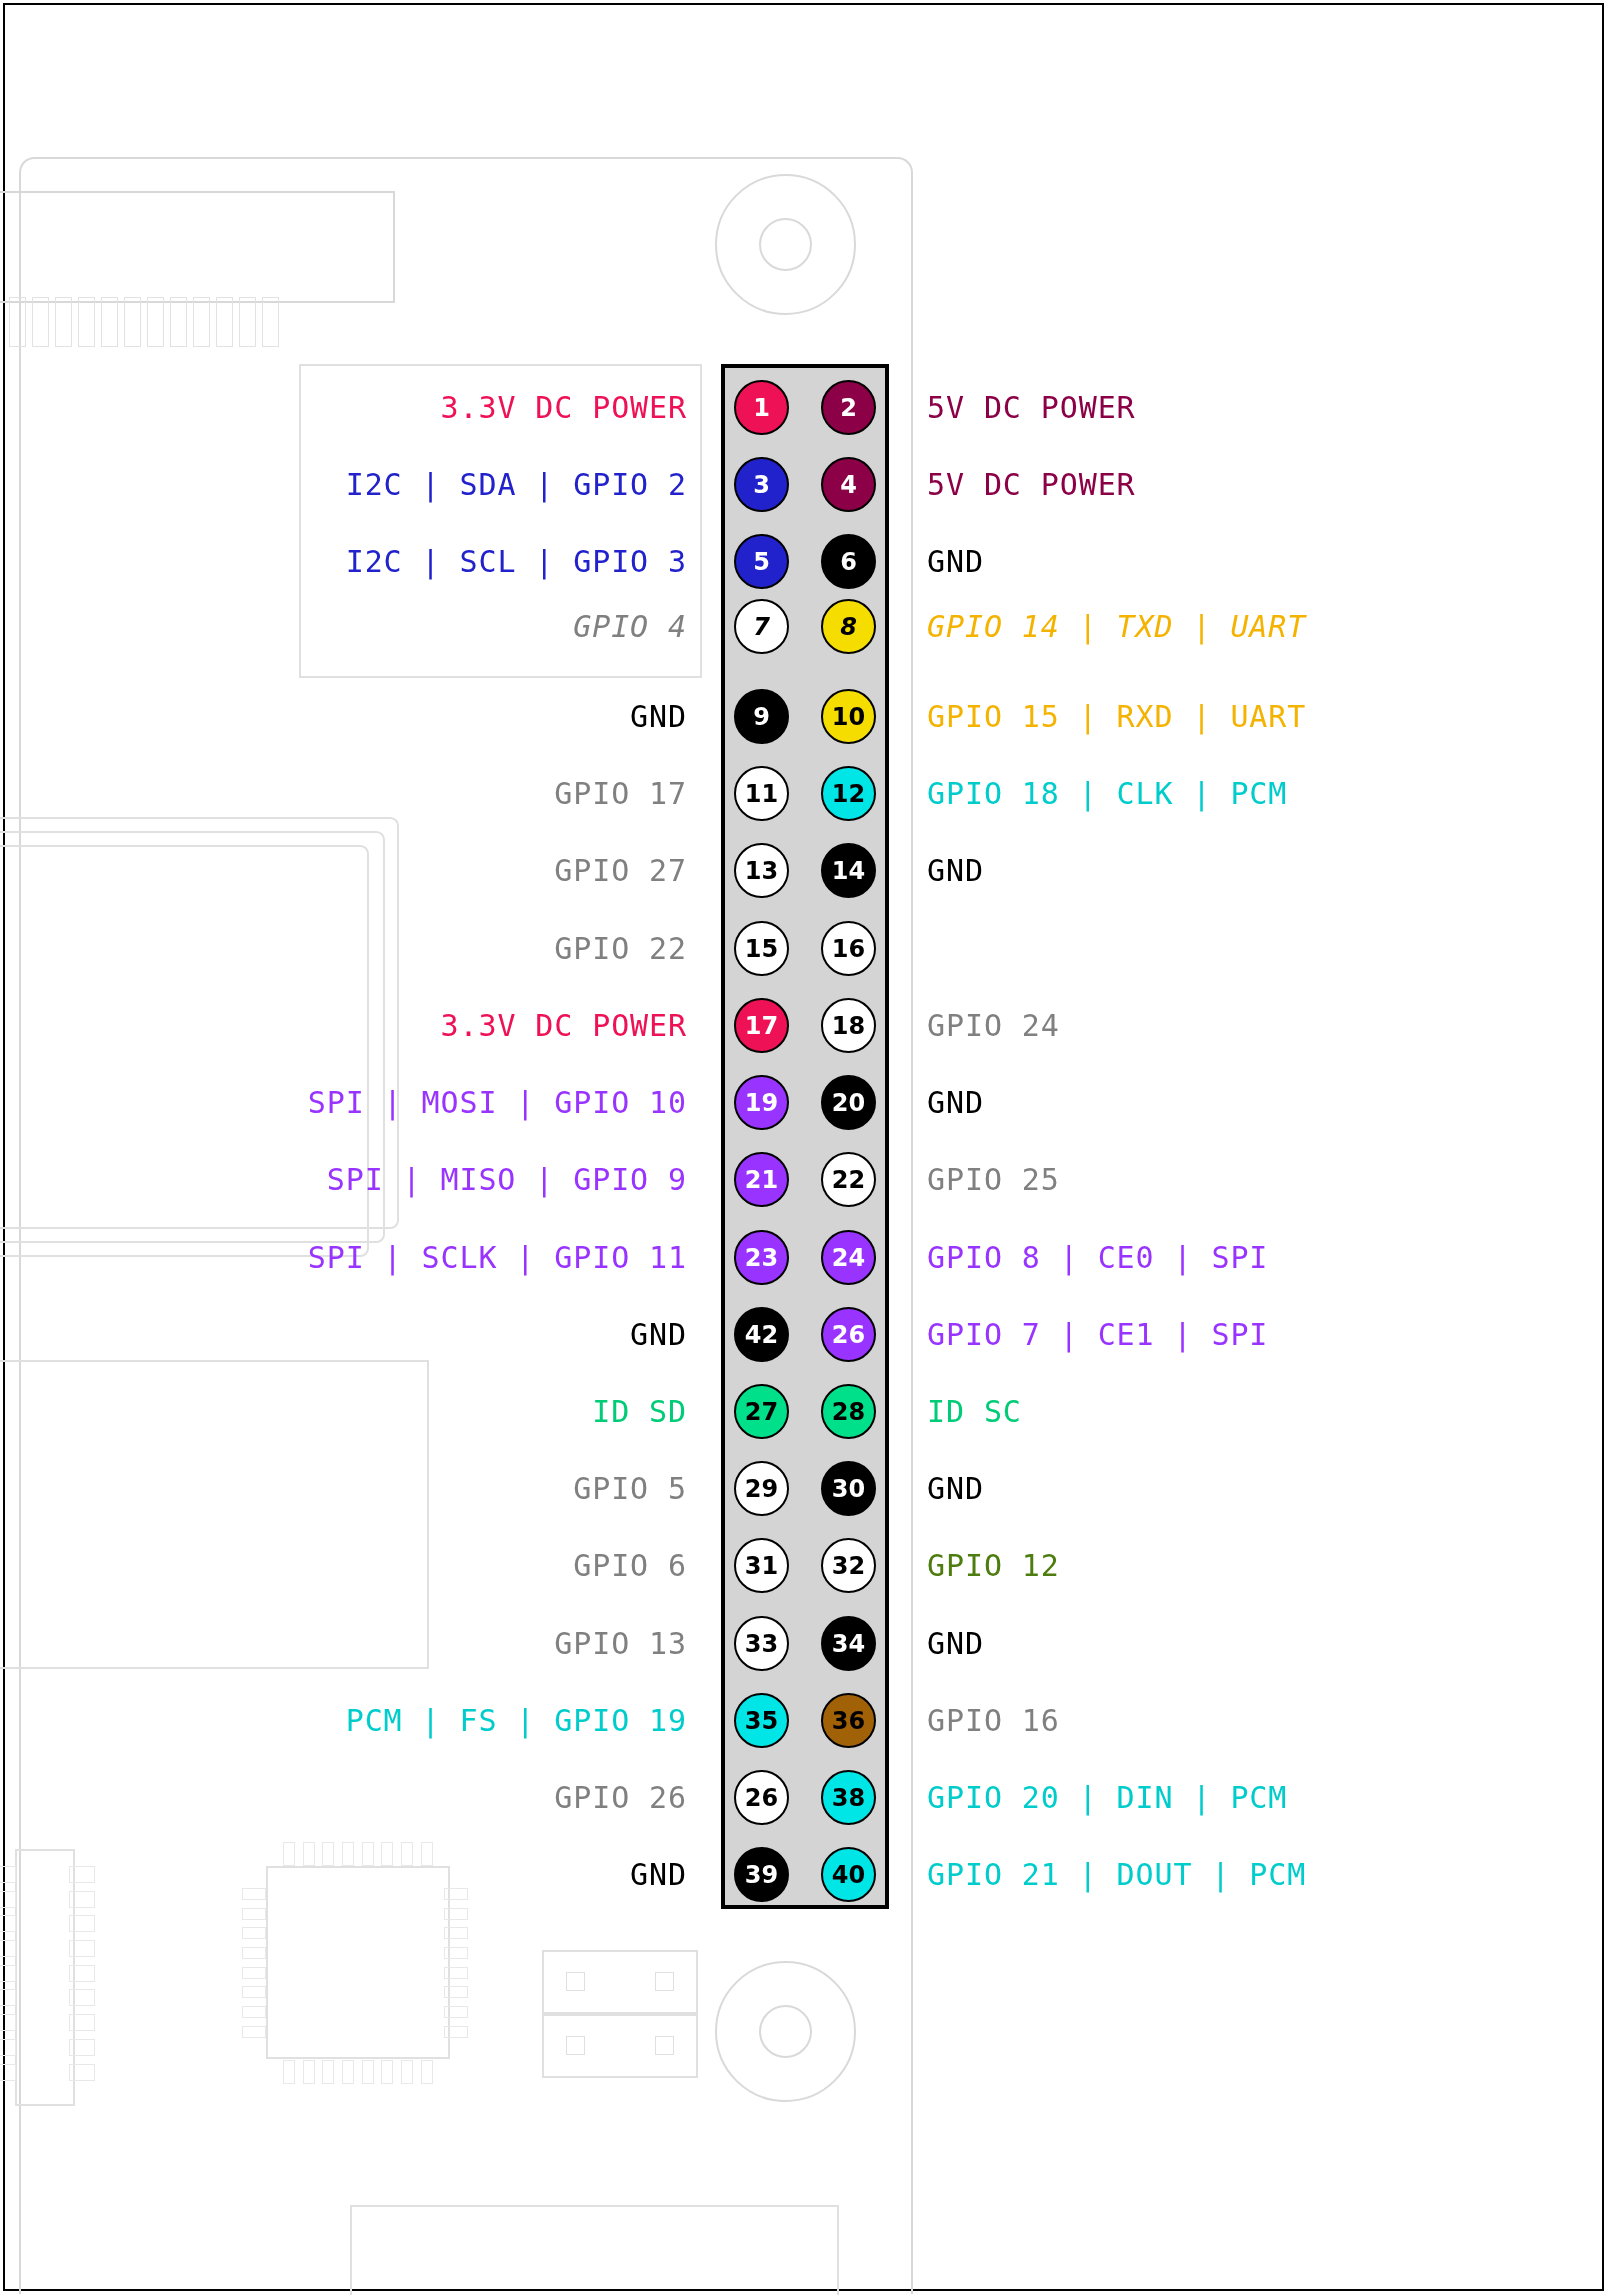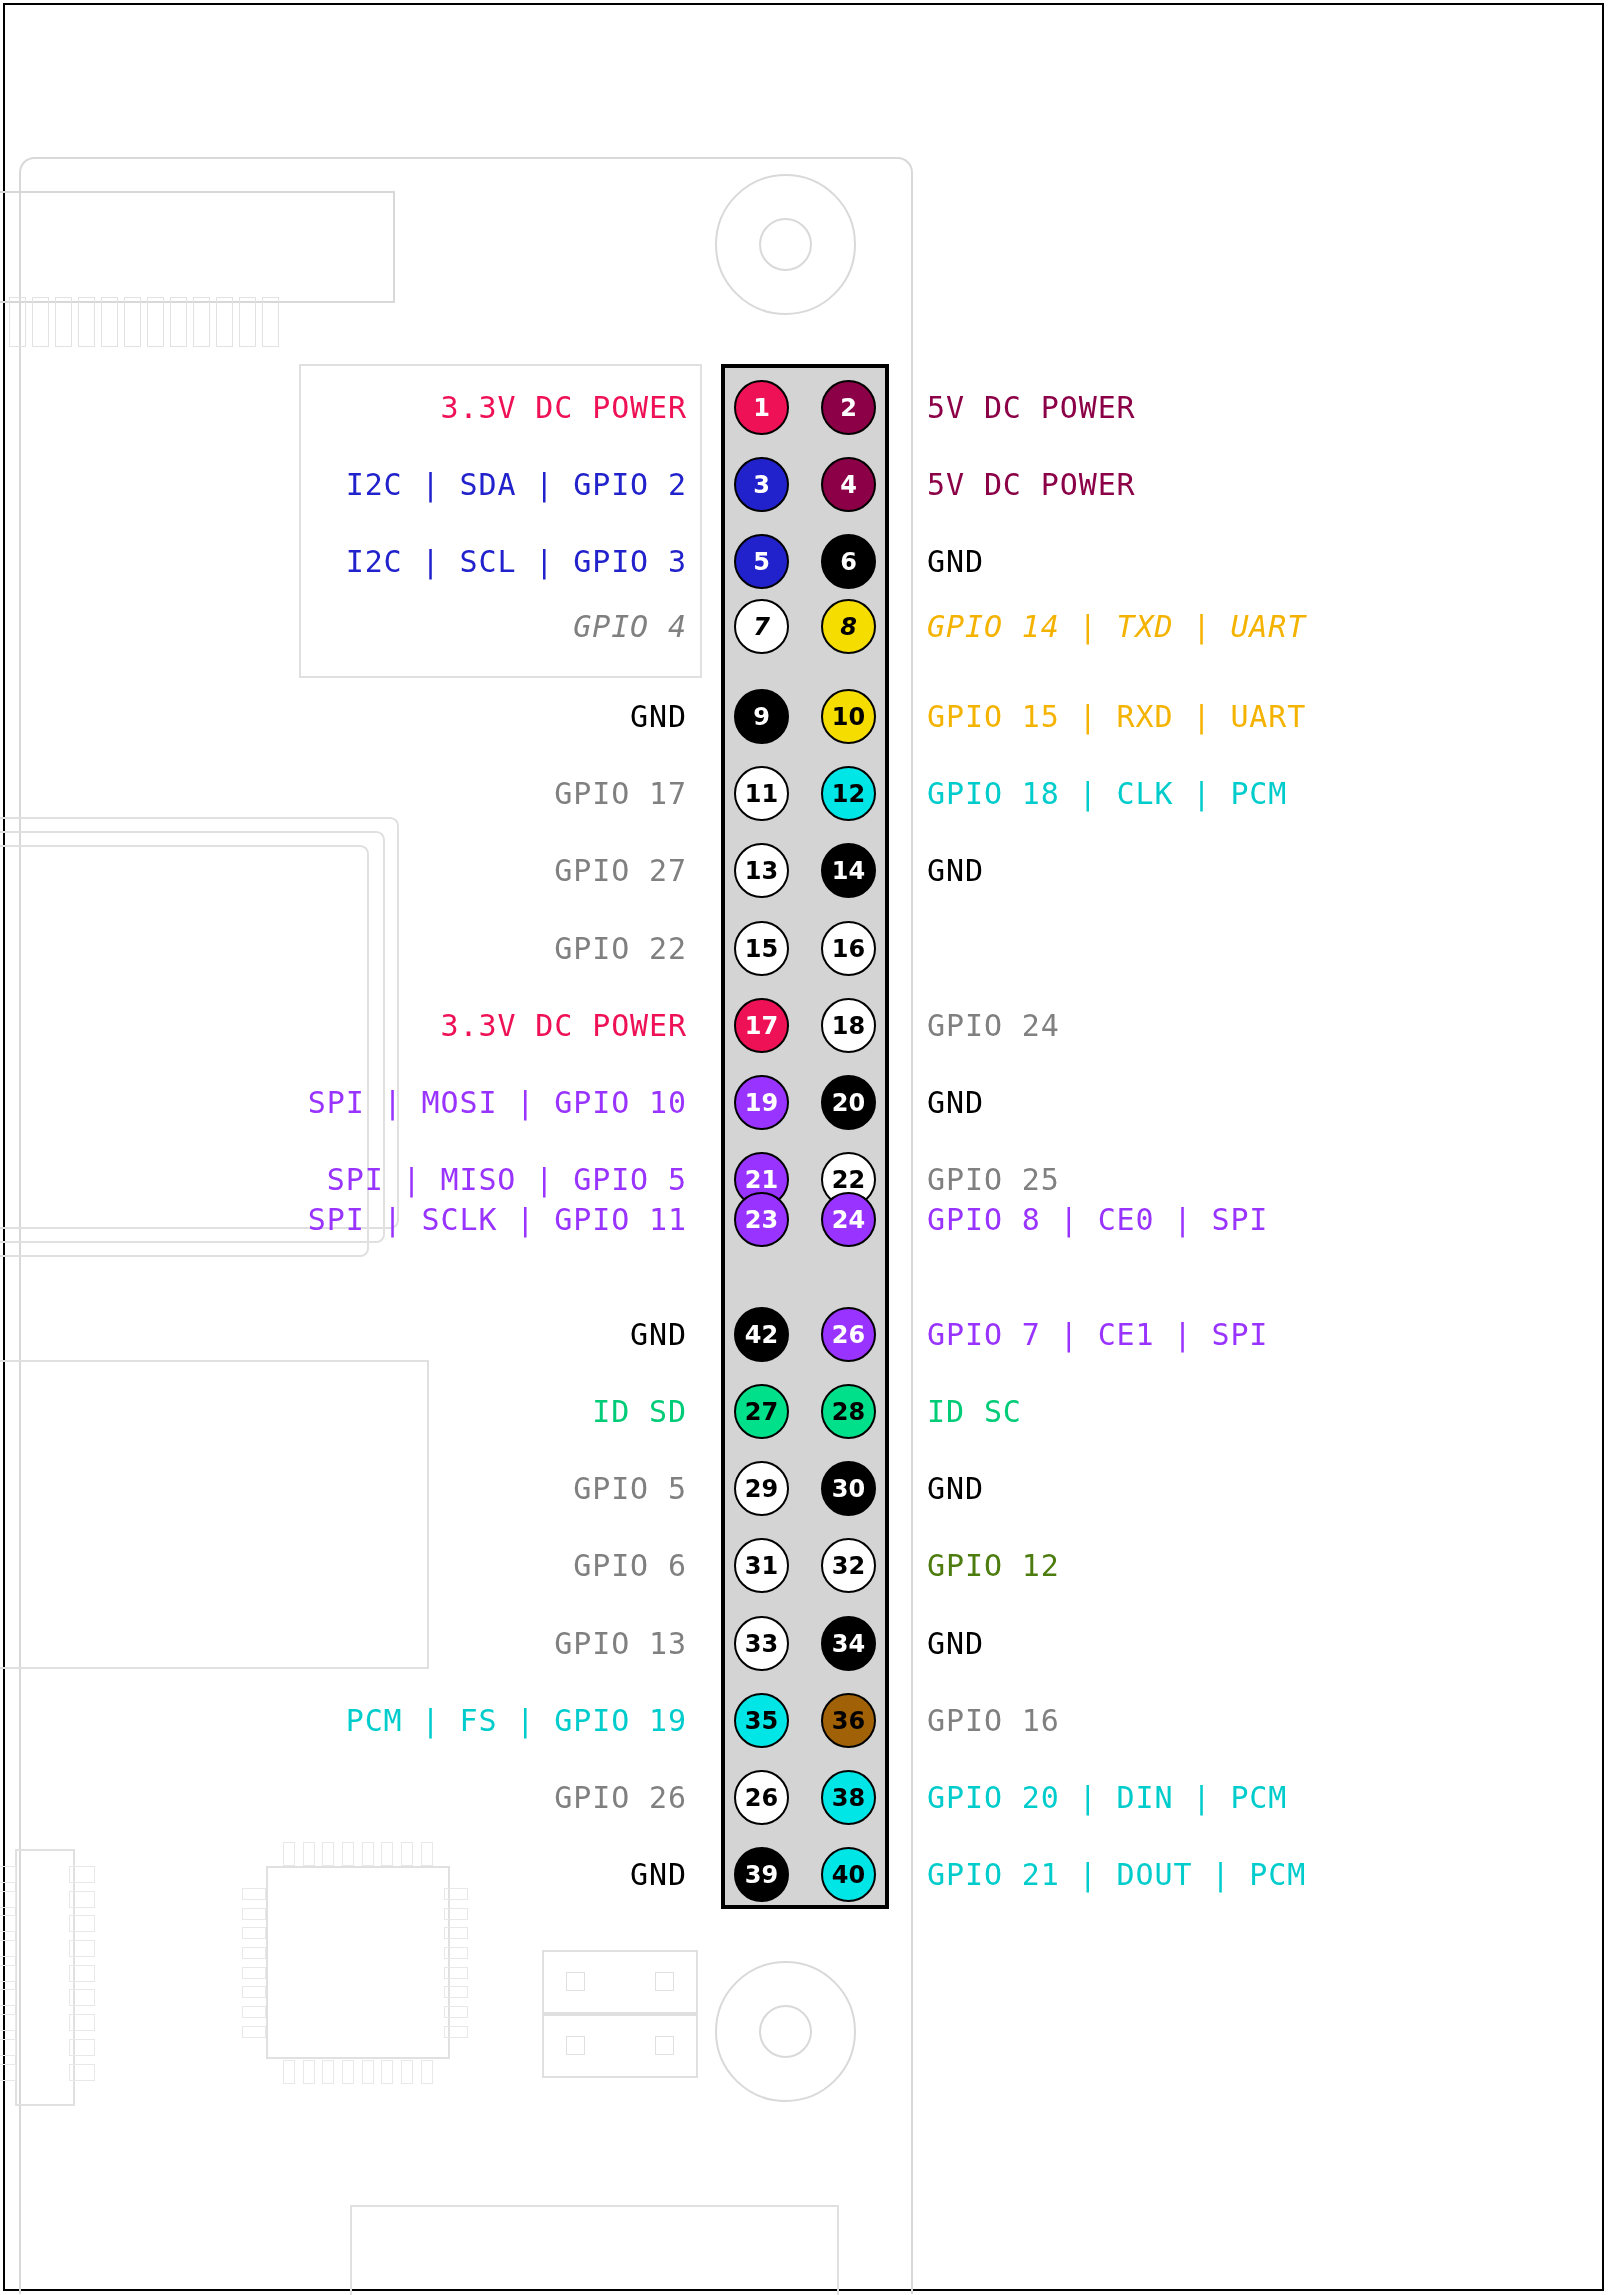--- a/index.html
+++ b/index.html
@@ -412,28 +412,28 @@
     </div>
     <div class="pinrow" style="top: 1064px;">
       <div class="label-left" style="color: rgb(153, 51, 255);">SPI | MOSI | GPIO 10</div>
       <div class="pin-pair">
         <div class="pin" style="background: rgb(153, 51, 255); color: rgb(255, 255, 255);">19</div>
         <div class="pin" style="background: rgb(0, 0, 0); color: rgb(255, 255, 255);">20</div>
       </div>
       <div class="label-right" style="color: rgb(0, 0, 0);">GND</div>
     </div>
     <div class="pinrow" style="top: 1141px;">
-      <div class="label-left" style="color: rgb(153, 51, 255);">SPI | MISO | GPIO 5</div>
+      <div class="label-left" style="color: rgb(153, 51, 255);">SPI | MISO | GPIO 9</div>
       <div class="pin-pair">
         <div class="pin" style="background: rgb(153, 51, 255); color: rgb(255, 255, 255);">21</div>
         <div class="pin" style="background: rgb(255, 255, 255); color: rgb(0, 0, 0);">22</div>
       </div>
       <div class="label-right" style="color: rgb(128, 128, 128);">GPIO 25</div>
     </div>
-    <div class="pinrow" style="top: 1181px;">
+    <div class="pinrow" style="top: 1219px;">
       <div class="label-left" style="color: rgb(153, 51, 255);">SPI | SCLK | GPIO 11</div>
       <div class="pin-pair">
         <div class="pin" style="background: rgb(153, 51, 255); color: rgb(255, 255, 255);">23</div>
         <div class="pin" style="background: rgb(153, 51, 255); color: rgb(255, 255, 255);">24</div>
       </div>
       <div class="label-right" style="color: rgb(153, 51, 255);">GPIO 8 | CE0 | SPI</div>
     </div>
     <div class="pinrow" style="top: 1296px;">
       <div class="label-left" style="color: rgb(0, 0, 0);">GND</div>
       <div class="pin-pair">

